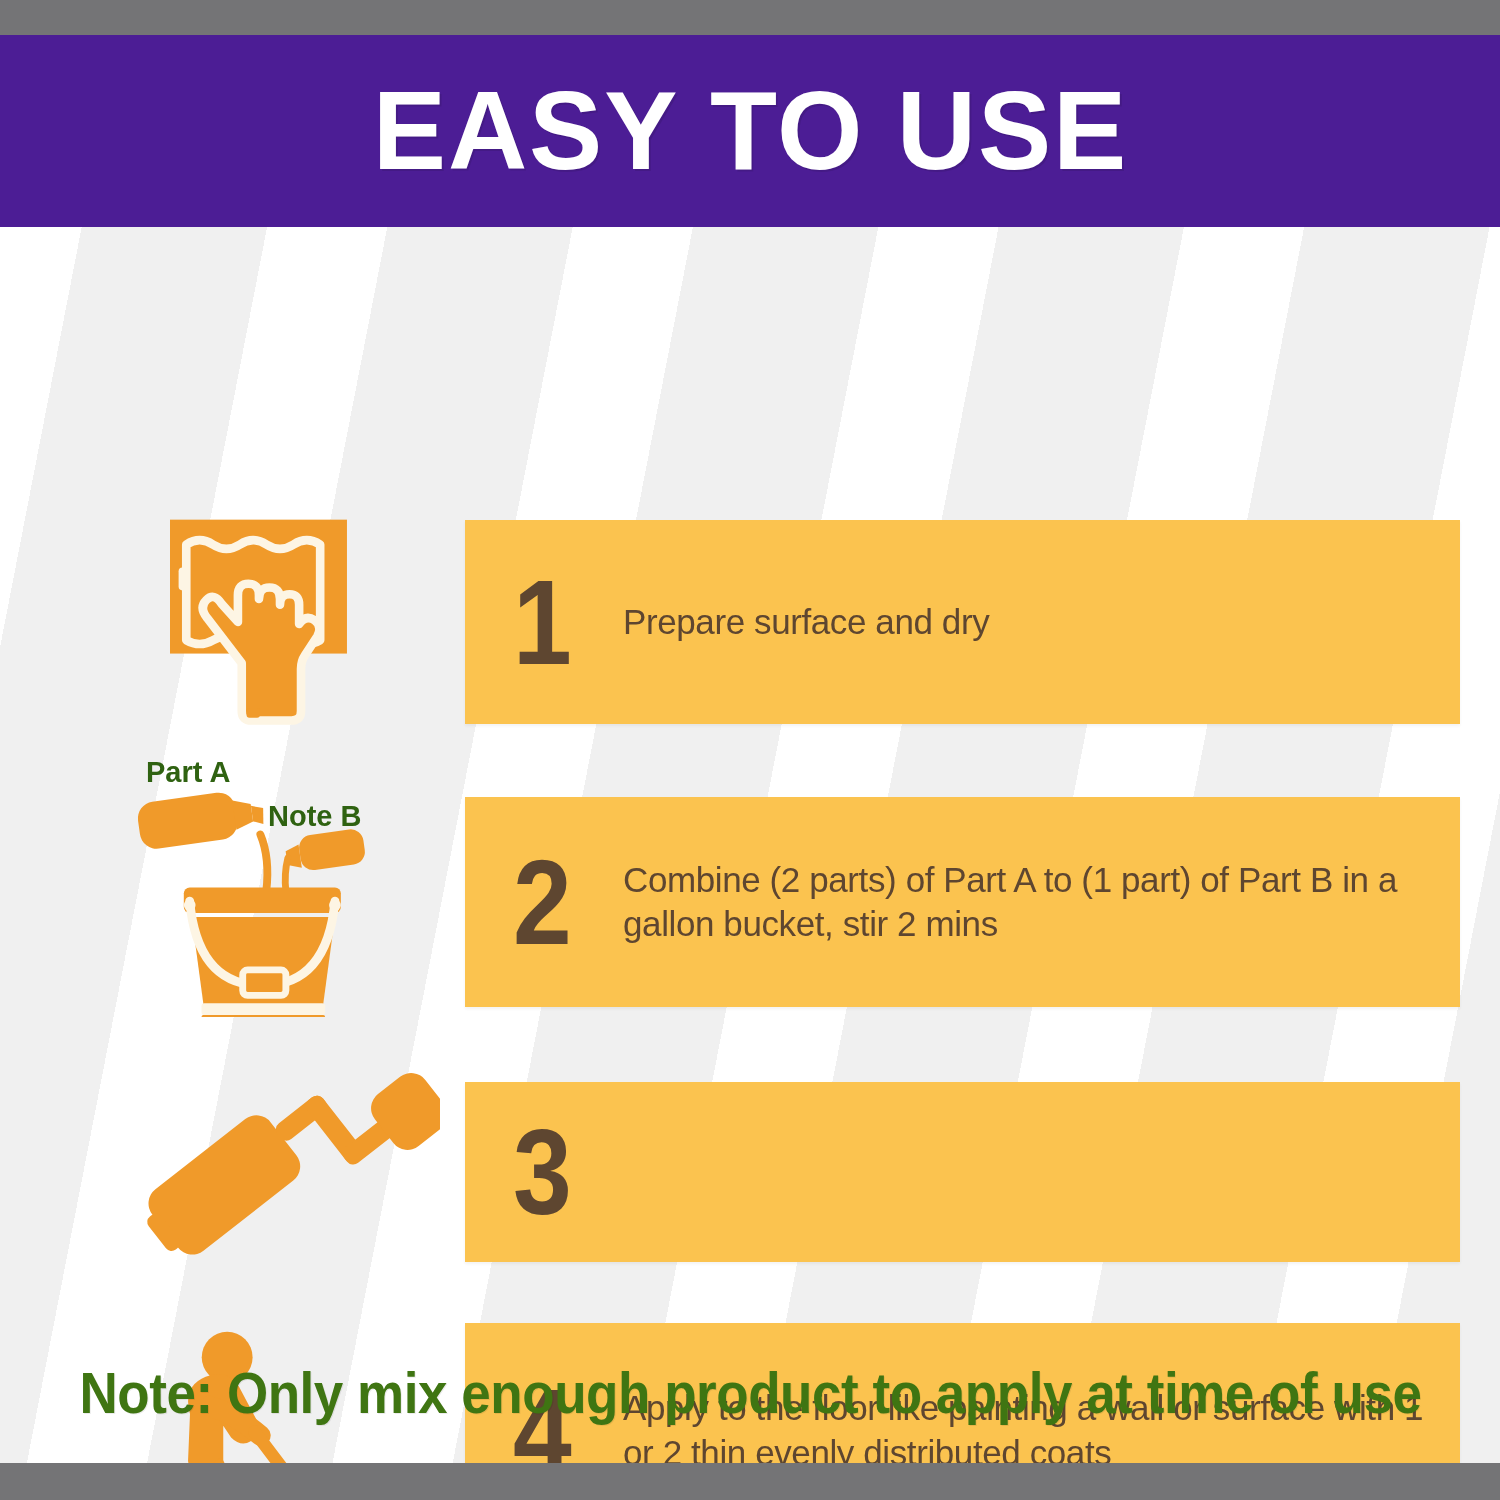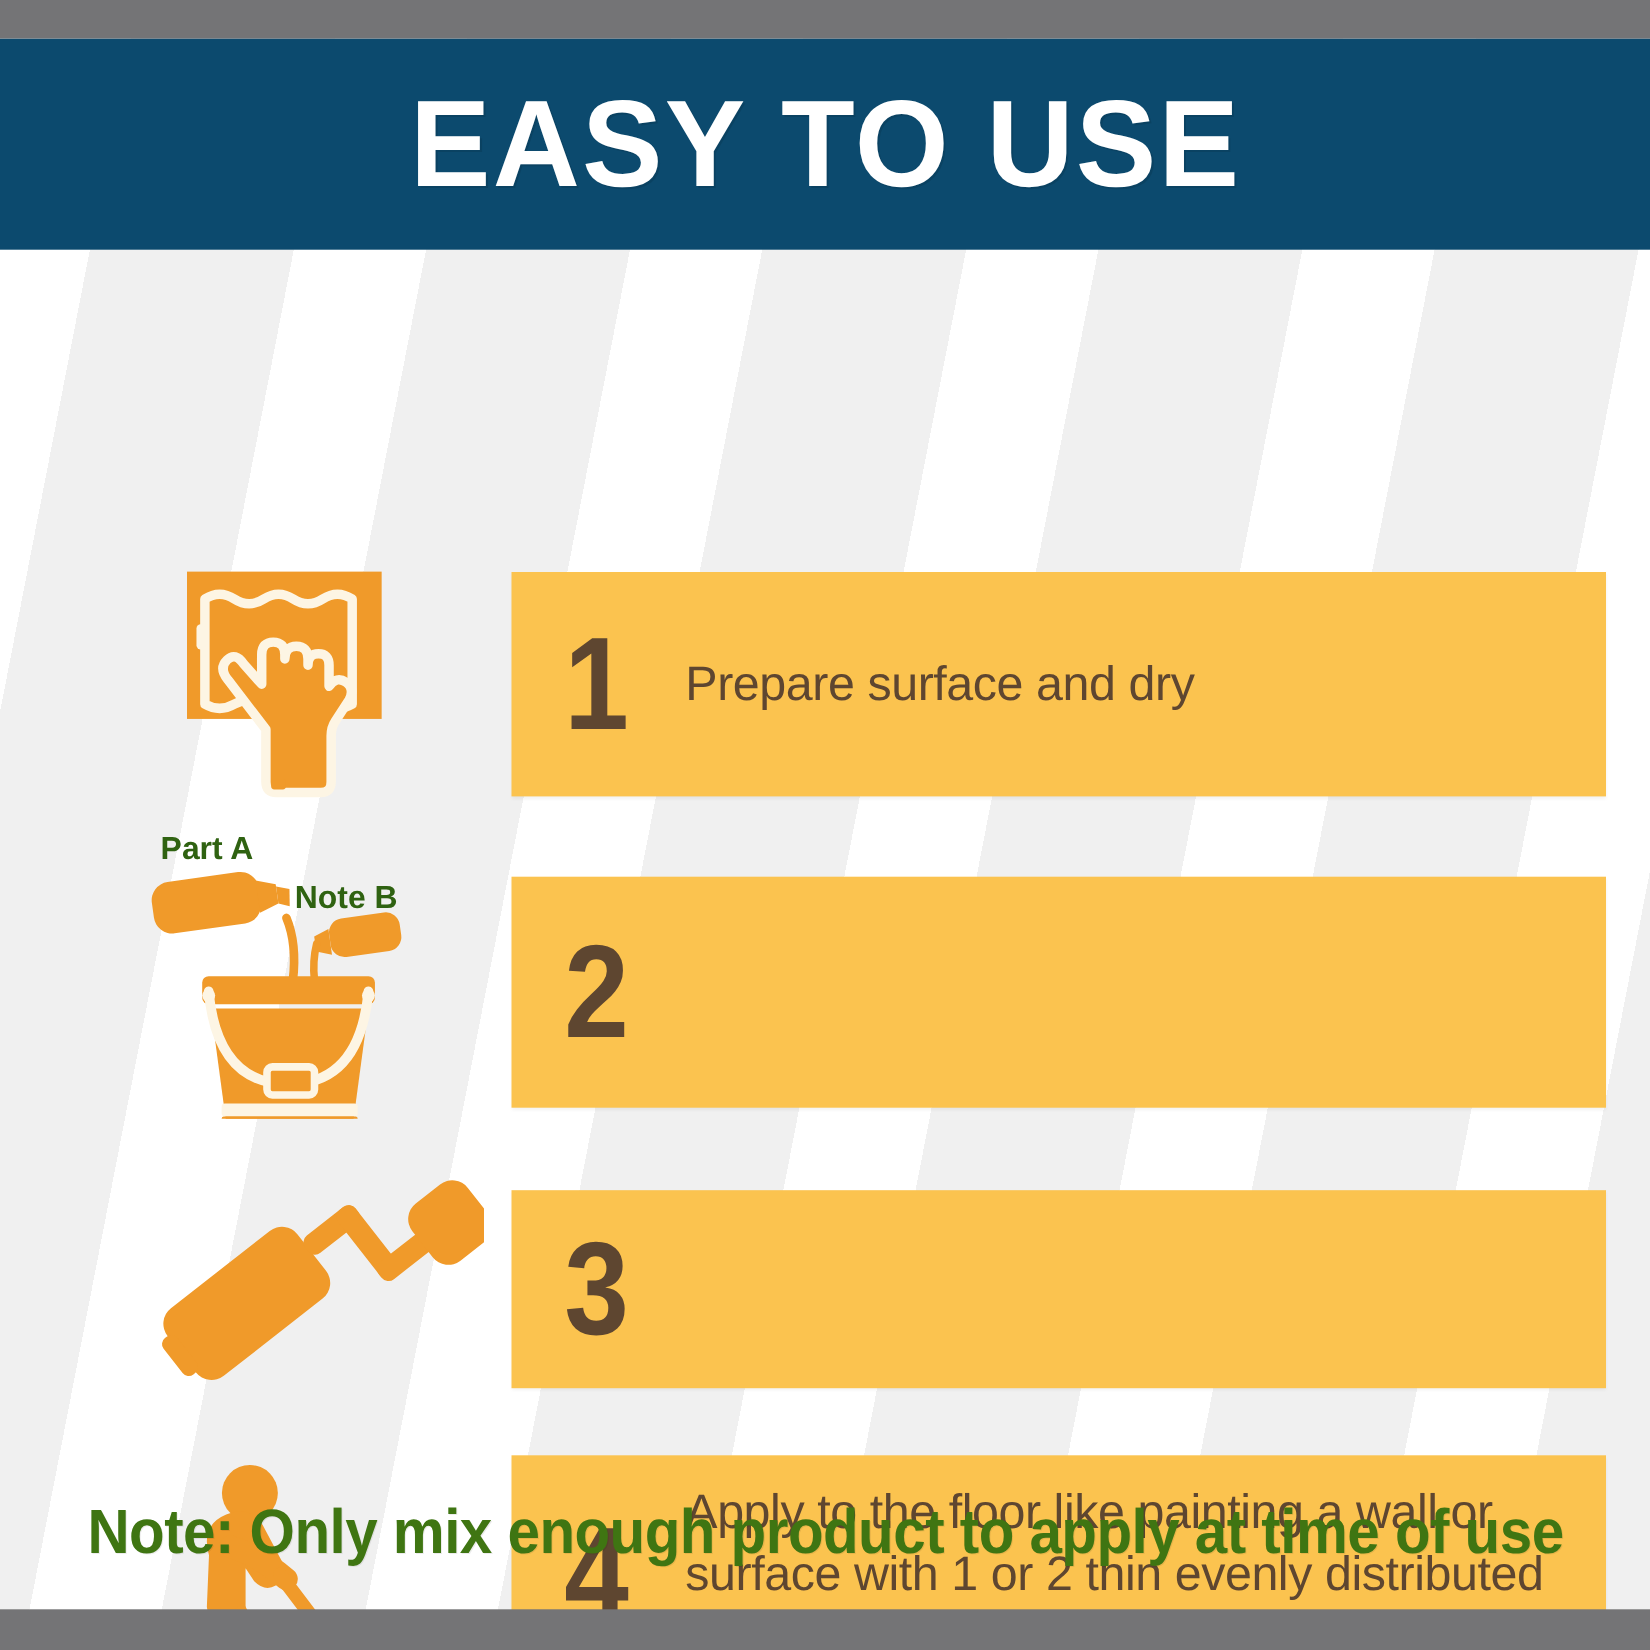--- a/index.html
+++ b/index.html
@@ -38,21 +38,21 @@
     background:#747476;z-index:6;
   }
   .rail-bottom{
     position:absolute;left:0;top:1463px;width:1500px;height:37px;
     background:#747476;z-index:6;
   }
 
   
   .header{
     position:absolute;left:0;top:35px;width:1500px;height:192px;
-    background:#0c4a6e;
+    background:#4c1d95;
     z-index:5;
     display:flex;align-items:center;justify-content:center;
   }
   .header-title{
     color:#ffffff;
     font-size:112px;
     font-weight:bold;
     letter-spacing:2px;
     line-height:1;
     font-family:"Liberation Sans", sans-serif;
@@ -91,21 +91,21 @@
     line-height:0.95;
     width:118px;
     flex:0 0 118px;
     text-align:left;
     font-family:"Liberation Sans", sans-serif;
     transform:scaleX(0.88);
     transform-origin:left center;
   }
   .bar-text{
     color:#5e4630;
-    font-size:44px;
+    font-size:35px;
     line-height:1.27;
     font-family:"Liberation Sans", sans-serif;
     letter-spacing:-0.4px;
     margin-left:-8px;
     padding-right:24px;
   }
 
   
   #step1 .bar{top:293px;height:204px;}
   #step1 .step-icon{top:285px;height:220px;}
@@ -230,20 +230,21 @@
 
             <rect x="122" y="222" width="44" height="26" rx="5" fill="#f09a2a" stroke="#fdf5e4" stroke-width="7"></rect>
 
             <circle cx="68" cy="156" r="6" fill="#fdf5e4"></circle>
             <circle cx="216" cy="156" r="6" fill="#fdf5e4"></circle>
           </svg>
         </div>
       </div>
       <div class="bar">
         <div class="num">2</div>
+        <div class="bar-text">Combine (2 parts) of Part A to (1 part) of Part B in a gallon bucket, stir 2 mins</div>
       </div>
     </div>
 
     <div class="step" id="step3">
       <div class="step-icon">
         <div class="icon-wrap">
           <svg viewBox="0 0 320 240" width="320" height="240" aria-hidden="true">
             <g transform="rotate(-38 150 115)">
 
               <rect x="28" y="62" width="150" height="78" rx="18" fill="#f09a2a"></rect>

